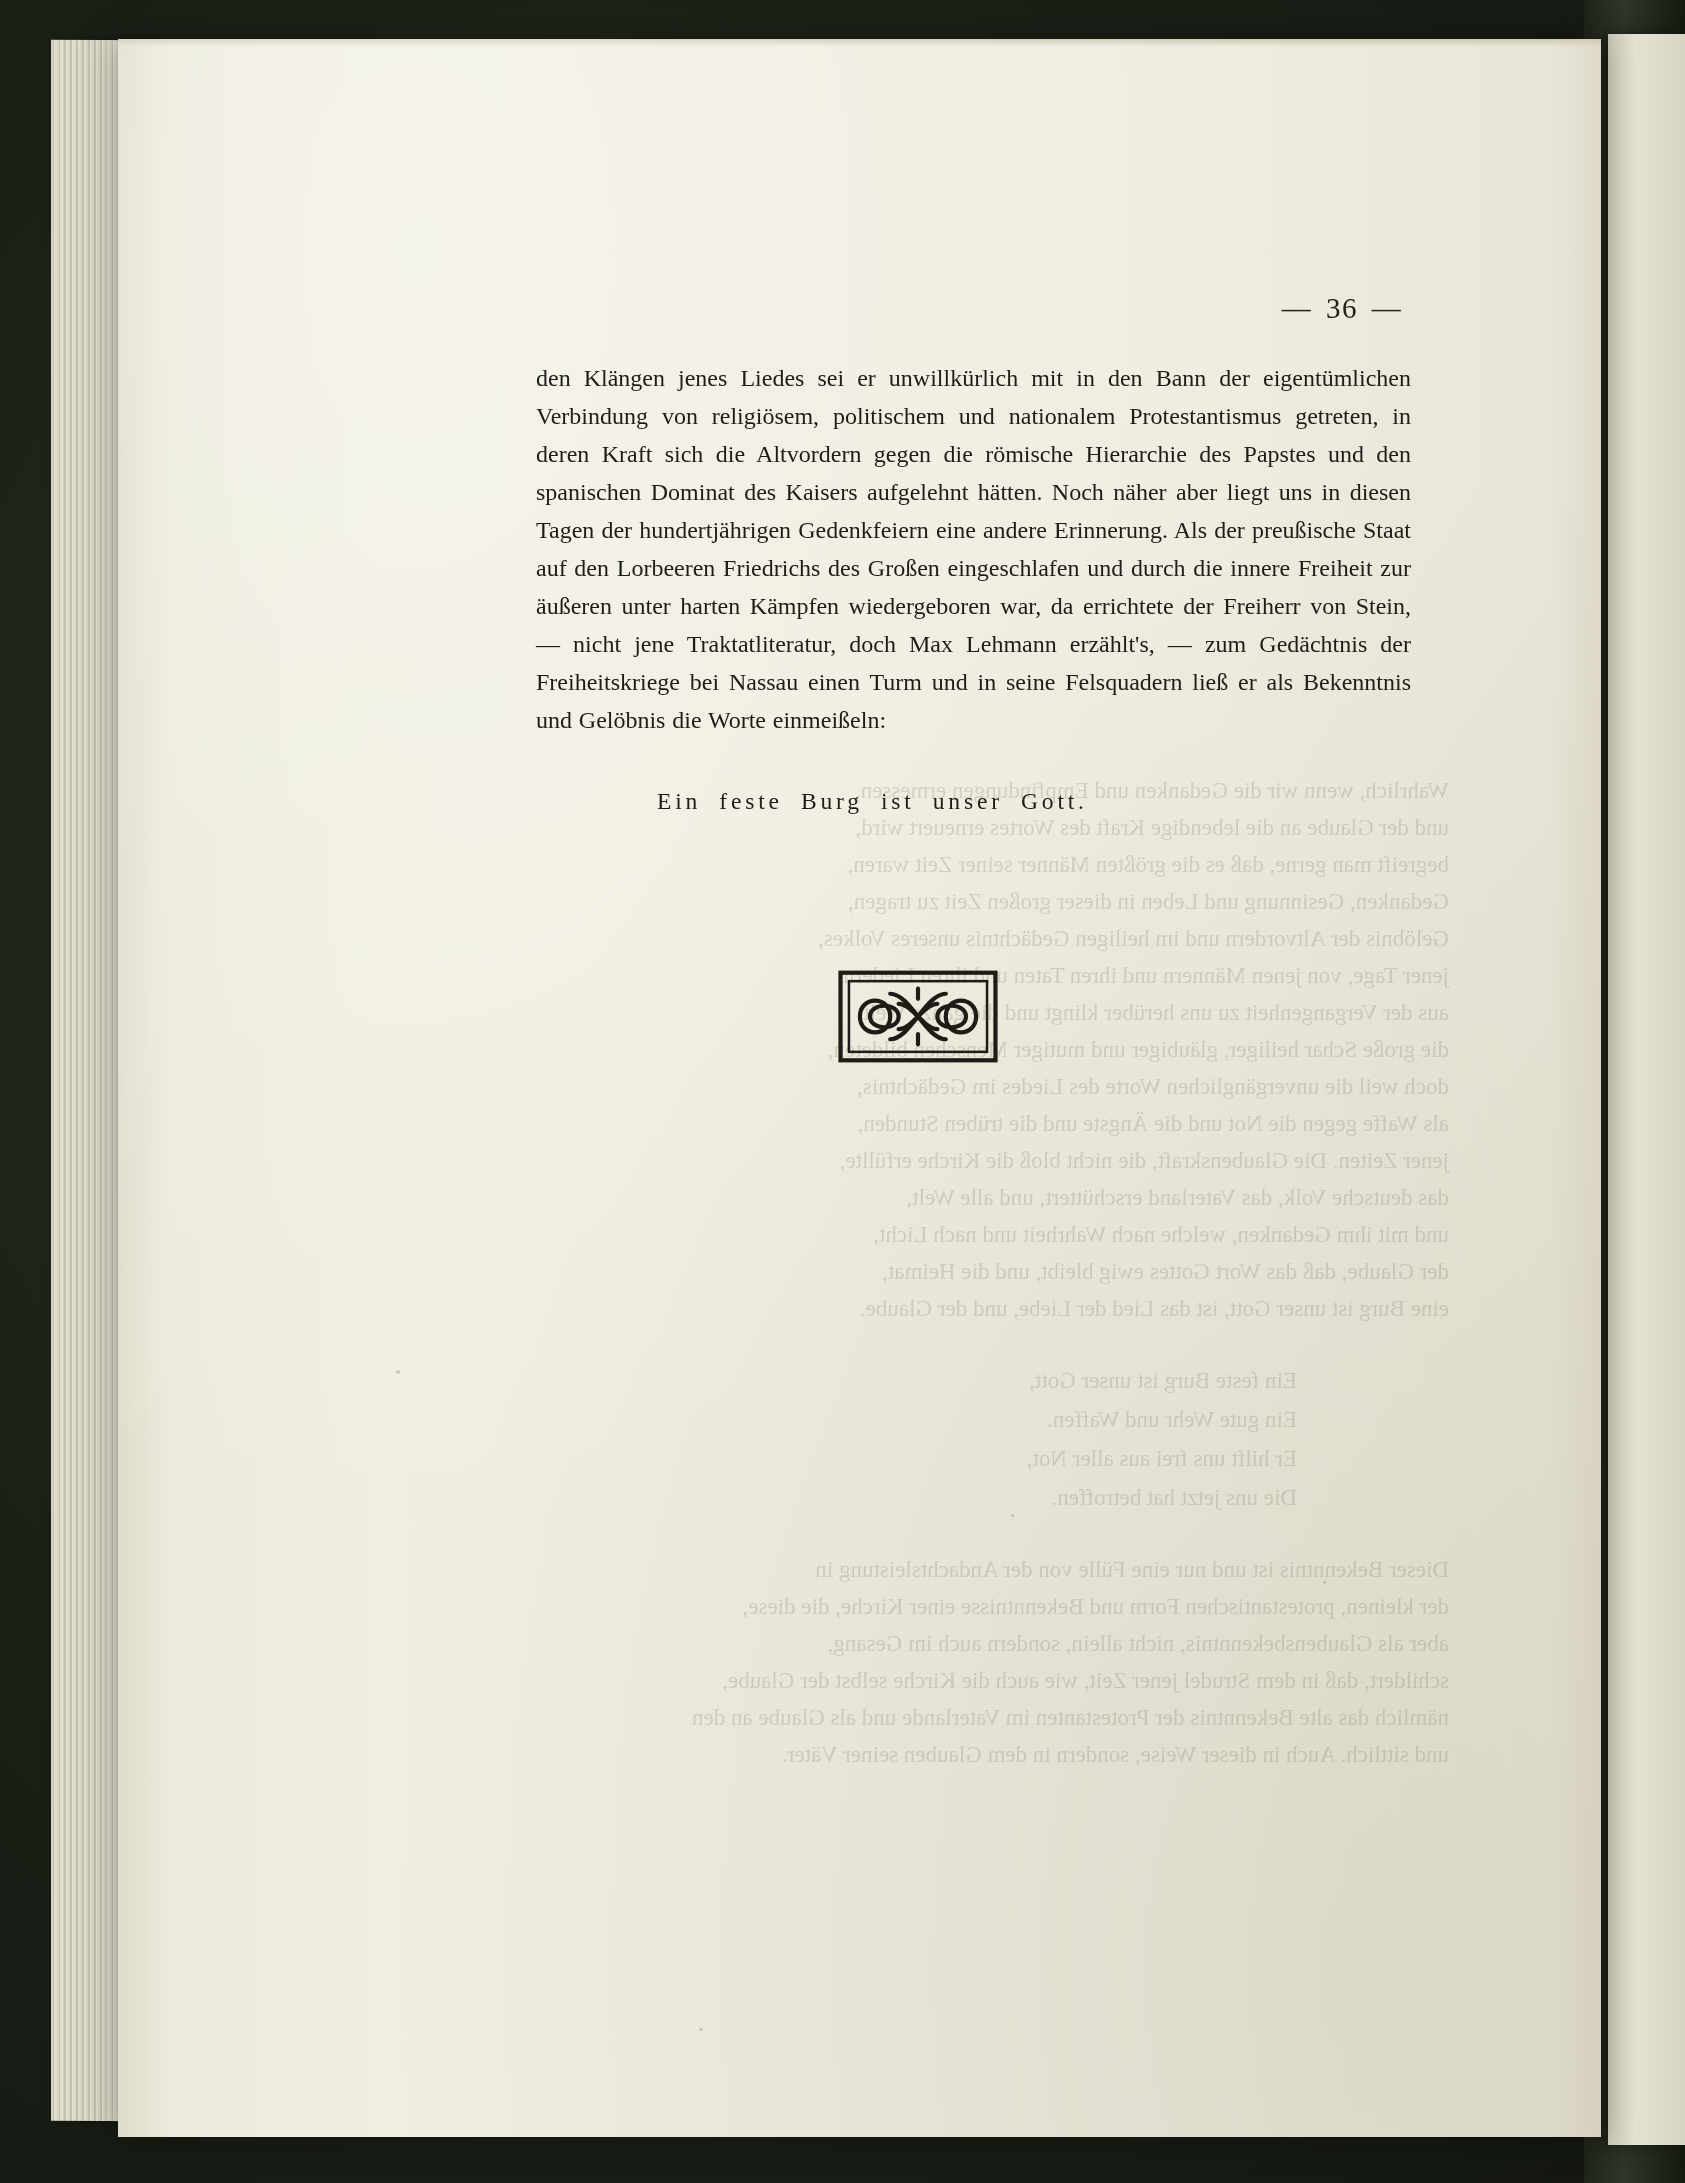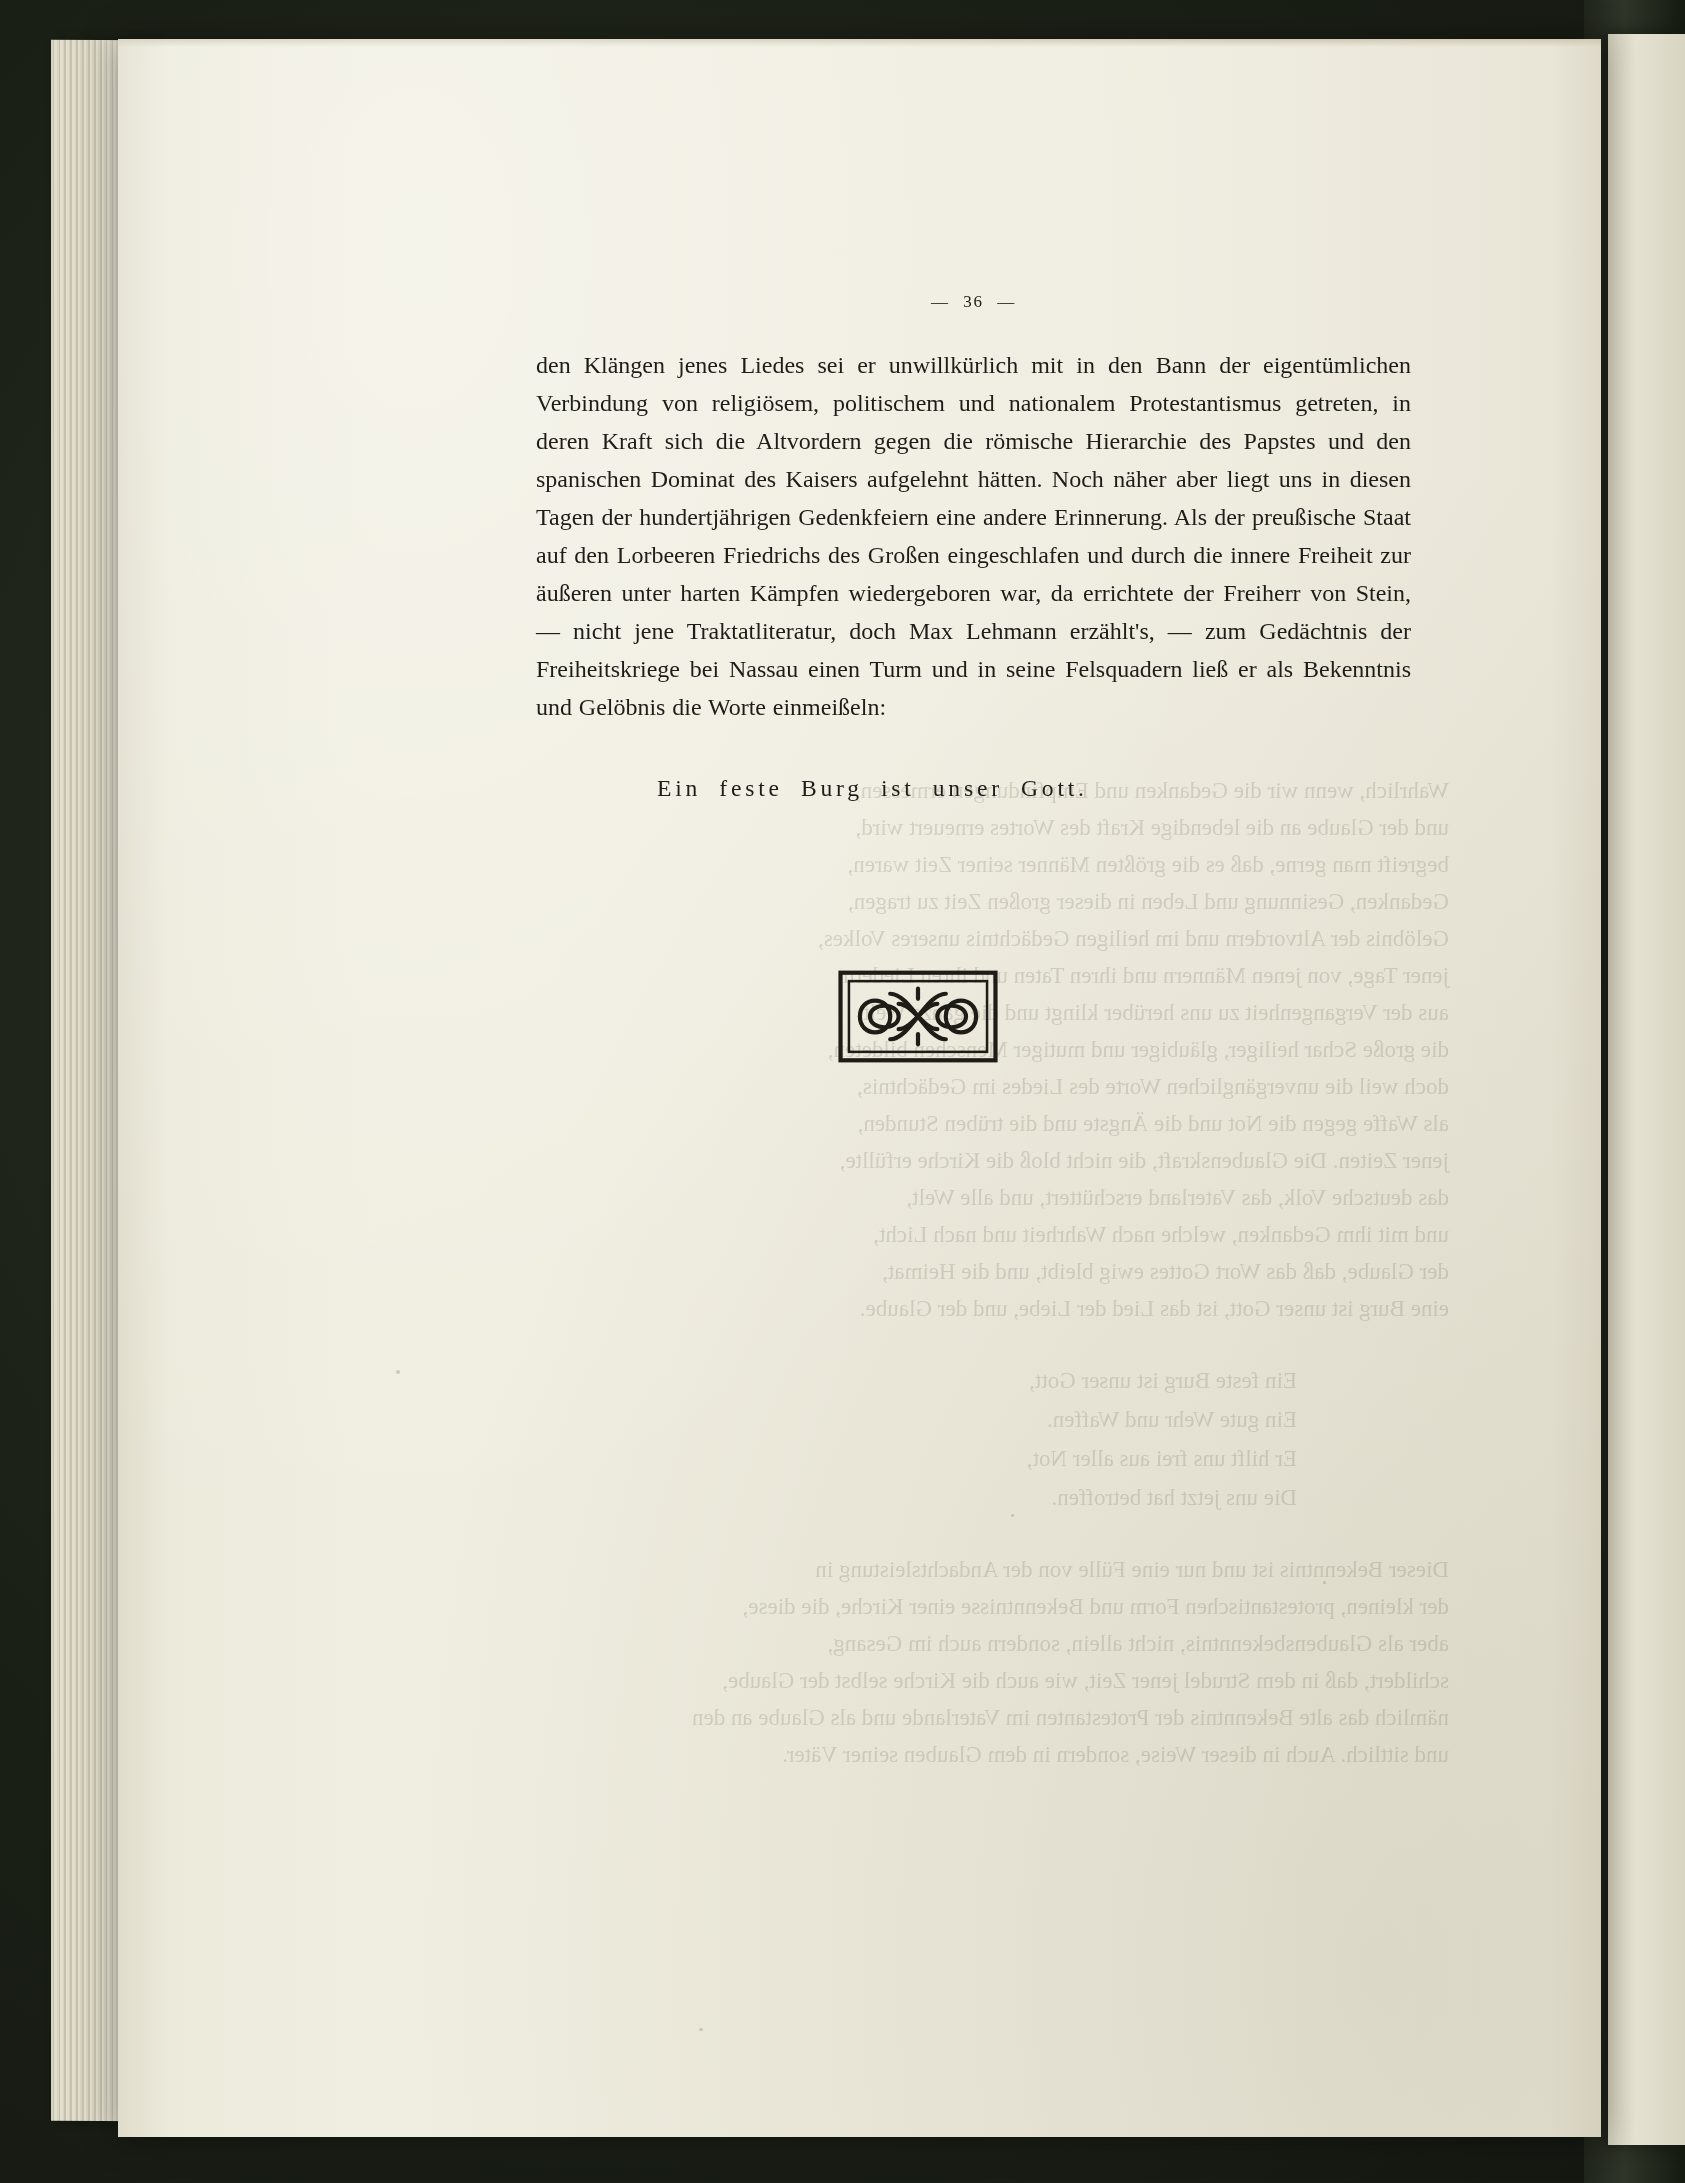--- a/index.html
+++ b/index.html
@@ -99,22 +99,22 @@
 
   
   .text-block {
     position: absolute;
     top: 253px;
     left: 413px;
     width: 885px;
   }
 
   .folio {
-    text-align: center;
-    font-size: 17px;
+    text-align: right;
+    font-size: 29px;
     letter-spacing: 1.7px;
     color: #23211c;
     margin-bottom: 34px;
     font-family: "Liberation Serif", serif;
   }
   .folio .dash {
     display: inline-block;
     margin: 0 13.5px;
     color: #23211c;
   }

